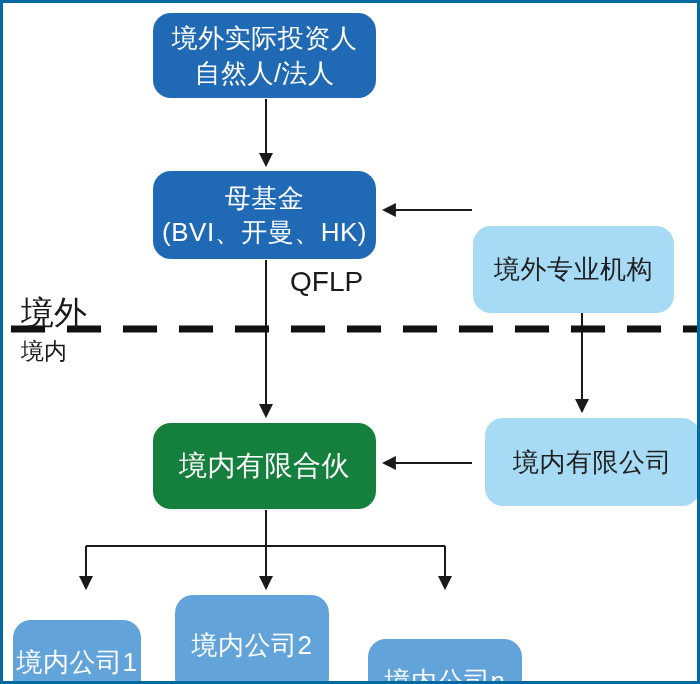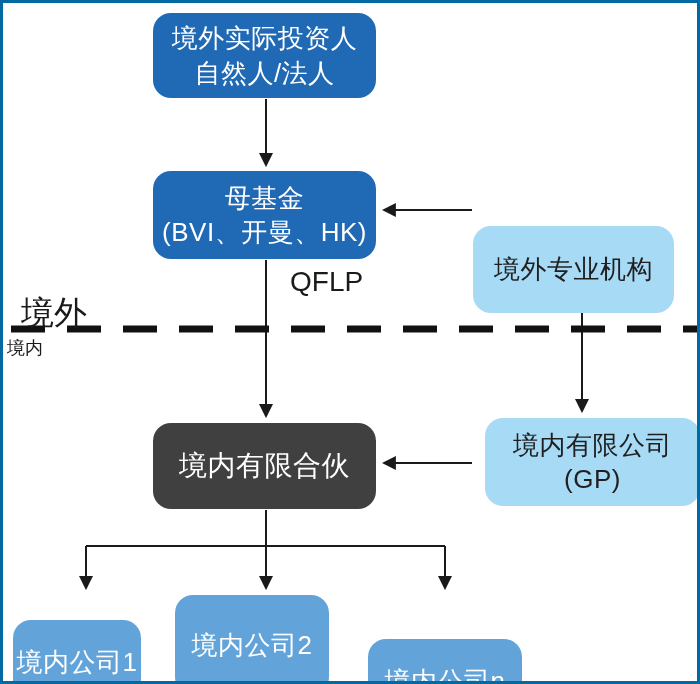--- a/index.html
+++ b/index.html
@@ -32,39 +32,39 @@
     justify-content: center;
     text-align: center;
     border-radius: 18px;
     font-size: 26px;
     line-height: 1.32;
     letter-spacing: 0.5px;
   }
   .dark-blue  { background: #2069B4; color: #ffffff; }
   .light-blue { background: #A7DAF5; color: #1f1f1f; }
   .mid-blue   { background: #62A4D9; color: #ffffff; }
-  .orange     { background: #404040; color: #ffffff; }
+  .orange     { background: #15803d; color: #ffffff; }
 
   .node-investor    { left: 150px; top: 10px;  width: 223px; height: 85px; }
   .node-fund        { left: 150px; top: 168px; width: 223px; height: 88px; }
   .node-overseas-org{ left: 470px; top: 179px; width: 201px; height: 87px; margin-top: 44px; }
   .node-partnership { left: 150px; top: 420px; width: 223px; height: 86px; font-size: 28px; }
   .node-gp          { left: 482px; top: 415px; width: 215px; height: 88px; }
   .node-co1         { left: 10px;  top: 617px; width: 128px; height: 84px; }
   .node-co2         { left: 172px; top: 592px; width: 154px; height: 100px; }
   .node-con         { left: 365px; top: 592px; width: 154px; height: 84px; margin-top: 44px; }
 
   .free-label {
     position: absolute;
     z-index: 2;
     color: #1a1a1a;
   }
   .label-qflp     { left: 287px; top: 263px; font-size: 28px; }
   .label-overseas { left: 18px;  top: 288px; font-size: 33px; }
-  .label-domestic { left: 4px;  top: 333px; font-size: 18px; }
+  .label-domestic { left: 18px;  top: 333px; font-size: 23px; }
 </style>
 </head>
 <body>
 
 <div id="stage">
 
   <svg class="connectors" viewBox="0 0 700 684" xmlns="http://www.w3.org/2000/svg">
     <defs>
       <marker id="arrow" viewBox="0 0 10 10" refX="8.5" refY="5" markerWidth="7" markerHeight="7" orient="auto-start-reverse">
         <path d="M0,0 L10,5 L0,10 z" fill="#1a1a1a"></path>
@@ -102,21 +102,20 @@
   <div class="node light-blue node-overseas-org">
     <span>境外专业机构</span>
   </div>
 
   <div class="node orange node-partnership">
     <span>境内有限合伙</span>
   </div>
 
   <div class="node light-blue node-gp">
     <span>境内有限公司</span>
-    <span>(GP)</span>
   </div>
 
   <div class="node mid-blue node-co1">
     <span>境内公司1</span>
   </div>
 
   <div class="node mid-blue node-co2">
     <span>境内公司2</span>
   </div>
 

